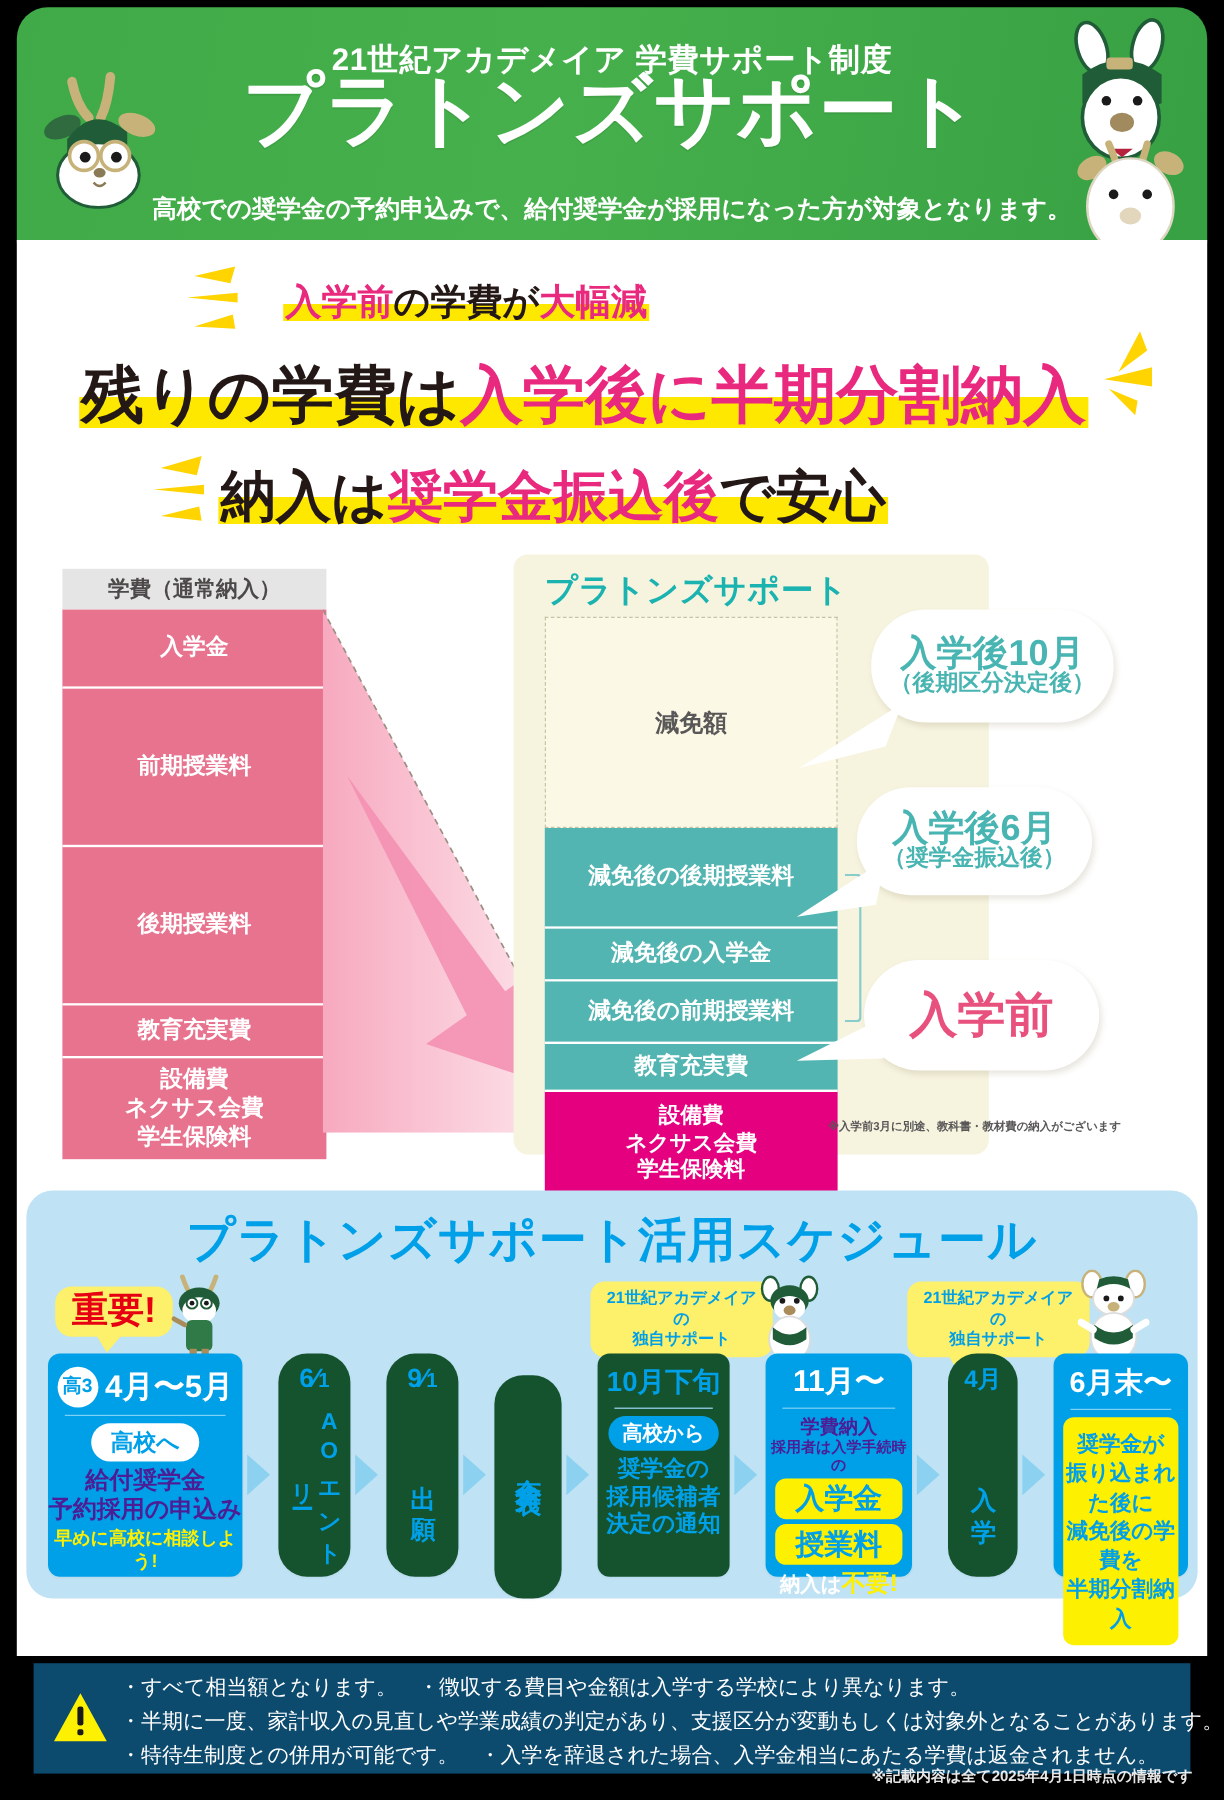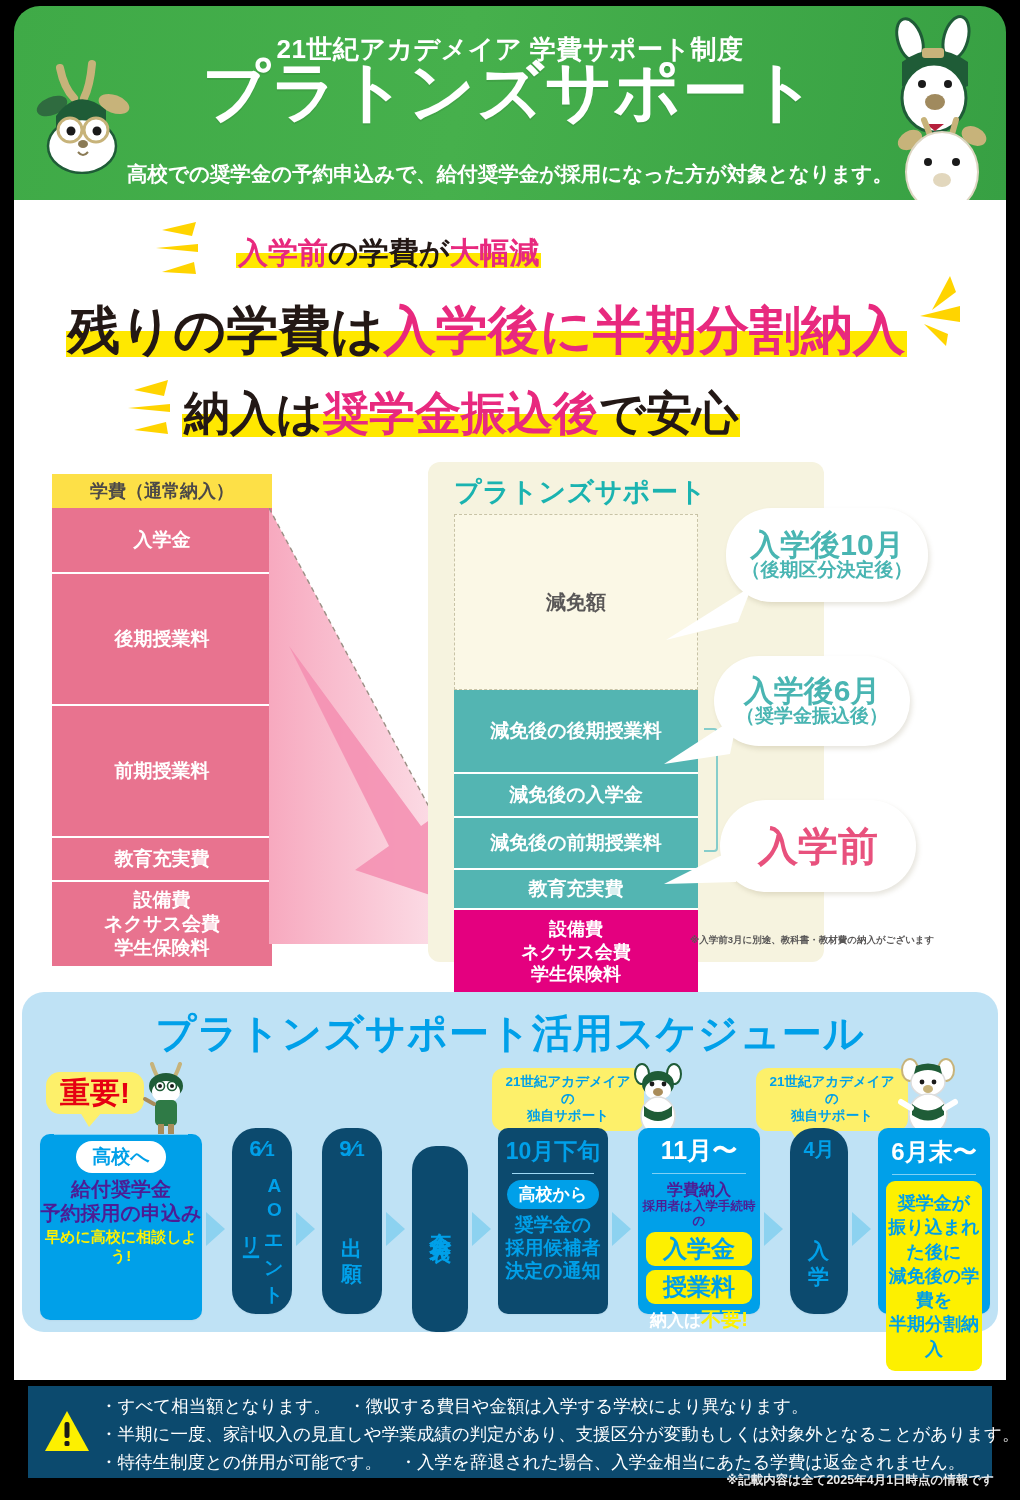--- a/index.html
+++ b/index.html
@@ -52,21 +52,21 @@
   .hl1{ top:28px; left:202px; font-size:30px;margin-left:20px; }
   .hl2{ top:94px; left:52px; font-size:52px; }
   .hl3{ top:180px; left:168px; font-size:46px; }
   .spark{ position:absolute; }
 
   
   .diagram{ position:absolute; left:14px; top:462px; width:992px; height:512px; }
 
   .col-left{ position:absolute; left:38px; top:12px; width:220px; }
   .col-head{
-    height:34px; background:#fde047; color:#4c4948; font-size:18px; font-weight:bold;
+    height:34px; background:#e5e5e5; color:#4c4948; font-size:18px; font-weight:bold;
     display:flex; align-items:center; justify-content:center;
   }
   .bar{
     color:#fff; font-weight:bold; font-size:19px;
     display:flex; align-items:center; justify-content:center; text-align:center;
     line-height:1.25; border-bottom:2px solid #fff;
   }
   .bar.pink{ background:#e8738f; }
 
   .flow{ position:absolute; left:255px; top:46px; width:218px; height:436px; }
@@ -123,21 +123,21 @@
     line-height:1.25; padding:6px 10px;
   }
   .callout.red{ color:#e60012; font-size:30px; border-radius:14px; padding:2px 14px;}
   .callout:after{
     content:""; position:absolute; bottom:-13px; left:34px;
     border-left:9px solid transparent; border-right:13px solid transparent;
     border-top:15px solid #fdf06a;
   }
   .step{ position:absolute; top:1128px; }
   .card{
-    background:#0c4a6e; border-radius:24px; height:186px; position:relative;
+    background:#14532d; border-radius:24px; height:186px; position:relative;
     box-shadow:0 1px 2px rgba(0,0,0,.04);
   }
   .card.blue{ background:#00a0e9; border-radius:10px; }
   .card.wide{ border-radius:10px; }
   .c-date{
     color:#00a0e9; font-weight:bold; text-align:center;
   }
   .card.blue .c-date{ color:#fff; }
   .pill{
     background:#00a0e9; color:#fff; font-weight:bold; border-radius:20px;
@@ -252,22 +252,22 @@
       <path d="M40 44 L8 52 L42 56 Z" fill="#ffd400"></path>
     </svg>
     <div class="hl hl3"><span class="mark"><span class="dk">納入は</span><span class="hi">奨学金振込後</span><span class="dk">で安心</span></span></div>
   </div>
 
   <div class="diagram">
 
     <div class="col-left">
       <div class="col-head">学費（通常納入）</div>
       <div class="bar pink" style="height:66px;">入学金</div>
+      <div class="bar pink" style="height:132px;">前期授業料</div>
       <div class="bar pink" style="height:132px;">後期授業料</div>
-      <div class="bar pink" style="height:132px;">前期授業料</div>
       <div class="bar pink" style="height:44px;">教育充実費</div>
       <div class="bar pink" style="height:84px; border-bottom:none; white-space:pre-line;">設備費
 ネクサス会費
 学生保険料</div>
     </div>
 
     <svg class="flow" viewBox="0 0 218 436">
       <defs>
         <linearGradient id="gp" x1="0" y1="0" x2="1" y2="0">
           <stop offset="0%" stop-color="#f7a9bf"></stop>
@@ -369,20 +369,24 @@
       <circle cx="36" cy="24" r="2.4" fill="#1a1a1a"></circle>
     <ellipse cx="30" cy="31" rx="5" ry="4" fill="#c7b37a"></ellipse>
     <ellipse cx="30" cy="56" rx="19" ry="20" fill="#fff" stroke="#ddd" stroke-width="1.5"></ellipse>
     <path d="M14 46 q16 13 32 0 l0 11 q-16 11 -32 0 z" fill="#1f5c37"></path>
     <path d="M13 50 l-10 -6" stroke="#fff" stroke-width="6" stroke-linecap="round"></path>
     <path d="M47 50 l10 -6" stroke="#fff" stroke-width="6" stroke-linecap="round"></path>
   </svg>
 
   <div class="step" style="left:40px; width:162px;">
     <div class="card blue" style="height:186px;">
+      <div style="display:flex; align-items:center; justify-content:center; gap:6px; padding-top:10px;">
+        <span class="rnd-badge">高3</span>
+        <span class="c-date" style="font-size:26px;">4月〜5月</span>
+      </div>
       <div class="hr-line"></div>
       <div style="text-align:center; margin-top:2px;border-radius:15px;">
         <span class="pill inv">高校へ</span>
       </div>
       <div class="c-body" style="font-size:20px; margin-top:4px;">給付奨学金</div>
       <div class="c-body" style="font-size:20px;">予約採用の申込み</div>
       <div style="text-align:center; color:#fdf000; font-weight:bold; font-size:15px; margin-top:3px;">早めに高校に相談しよう!</div>
     </div>
   </div>
   <div class="arrow-tri" style="left:206px; top:1212px;"></div>

